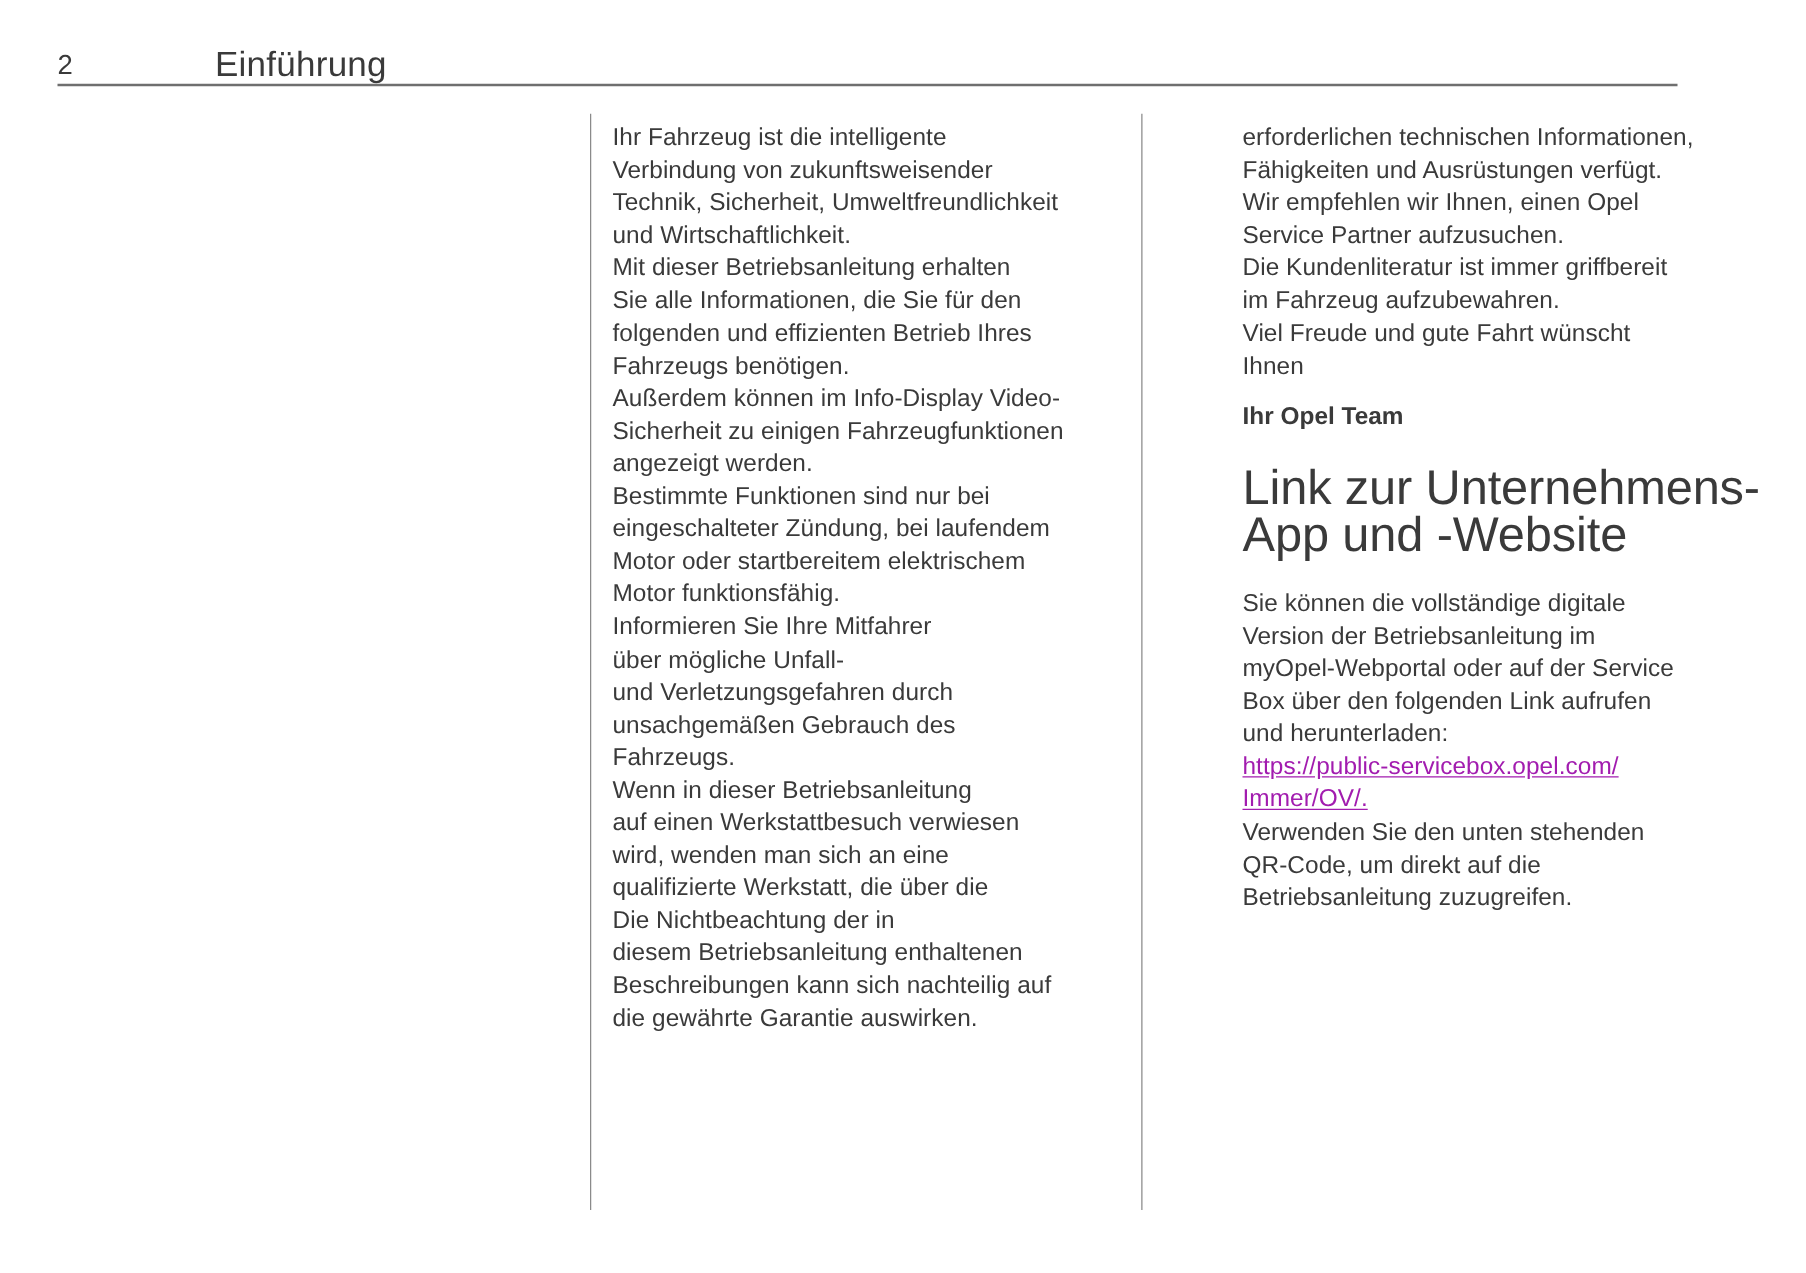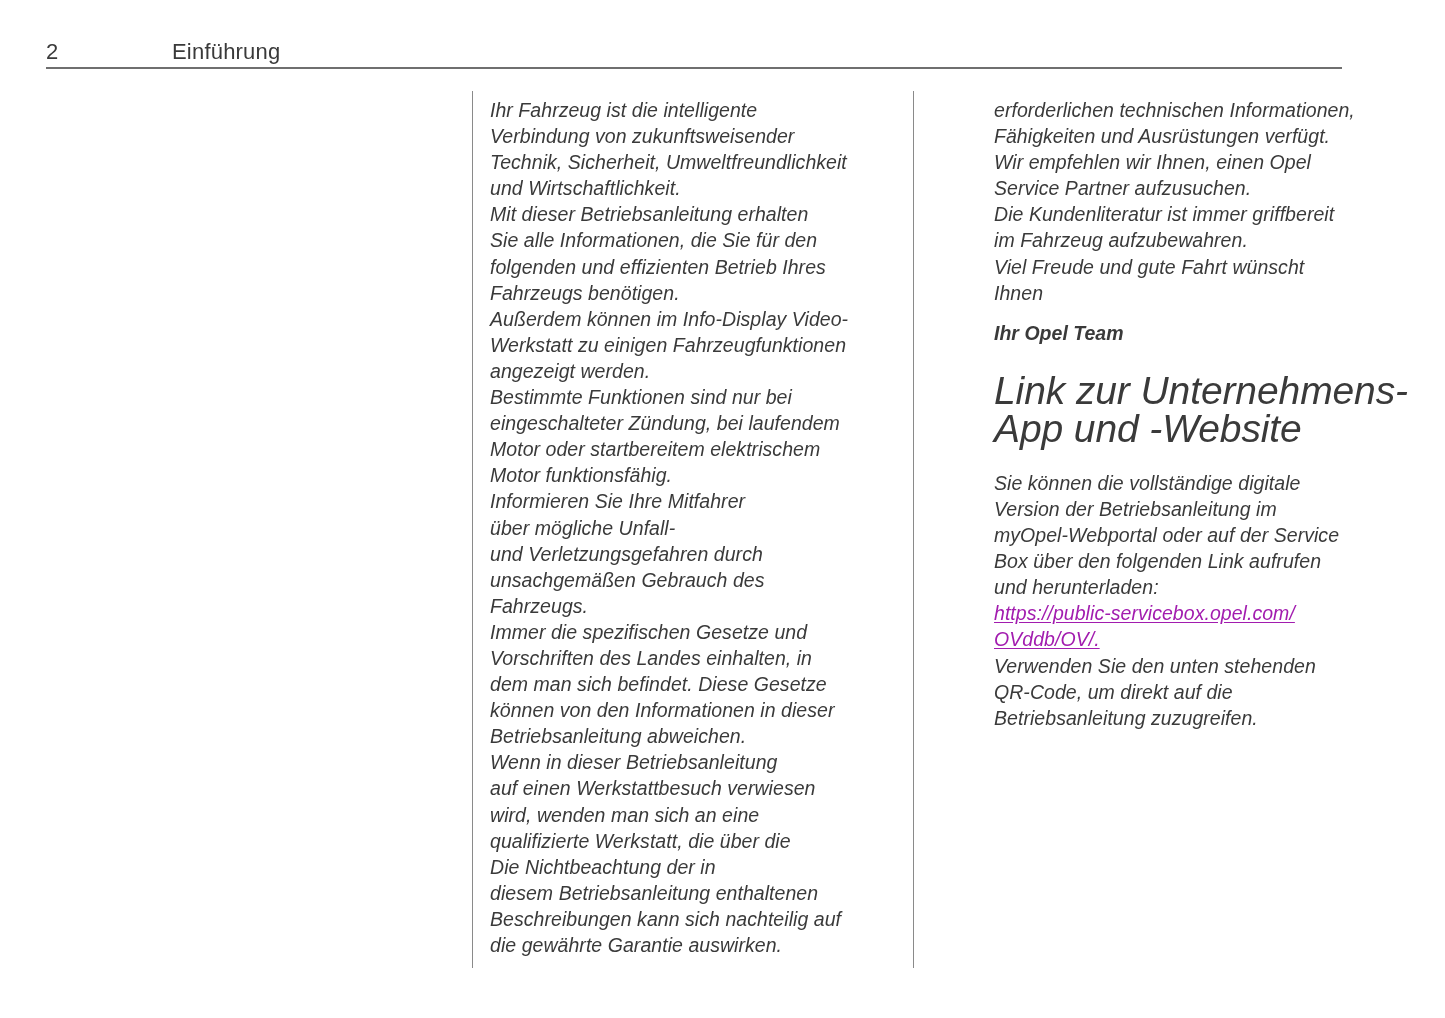--- a/index.html
+++ b/index.html
@@ -36,21 +36,21 @@
     top: 0;
     font-size: 22px;
     line-height: 28px;
     color: #3a3a3a;
     letter-spacing: 0.2px;
   }
   .page-header .chapter {
     position: absolute;
     left: 126px;
     top: 0;
-    font-size: 22px;
+    font-size: 28px;
     line-height: 28px;
     color: #3a3a3a;
     letter-spacing: 0.2px;
     white-space: nowrap;
   }
   .header-rule {
     position: absolute;
     left: 46px;
     top: 67px;
     width: 1296px;
@@ -66,21 +66,20 @@
     height: 877px;
     background: #8a8a8a;
   }
   .col-rule.rule-a { left: 472px; }
   .col-rule.rule-b { left: 913px; }
 
   
   .col {
     position: absolute;
     top: 97px;
-    font-style: italic;
   }
   .col-mid { left: 490px; width: 410px; }
   .col-right { left: 994px; width: 412px; }
 
   .para {
     margin: 0;
     font-size: 19.5px;
     line-height: 26.1px;
     color: #3a3a3a;
     letter-spacing: 0.05px;
@@ -140,46 +139,39 @@
 
     <p class="para">
       <span class="ln">Mit dieser Betriebsanleitung erhalten</span>
       <span class="ln">Sie alle Informationen, die Sie für den</span>
       <span class="ln">folgenden und effizienten Betrieb Ihres</span>
       <span class="ln">Fahrzeugs benötigen.</span>
     </p>
 
     <p class="para">
       <span class="ln">Außerdem können im Info-Display Video-</span>
-      <span class="ln">Werkstatt zu einigen Fahrzeugfunktionen</span>
+      <span class="ln">Sicherheit zu einigen Fahrzeugfunktionen</span>
       <span class="ln">angezeigt werden.</span>
     </p>
 
     <p class="para">
       <span class="ln">Bestimmte Funktionen sind nur bei</span>
       <span class="ln">eingeschalteter Zündung, bei laufendem</span>
       <span class="ln">Motor oder startbereitem elektrischem</span>
       <span class="ln">Motor funktionsfähig.</span>
     </p>
 
     <p class="para">
       <span class="ln">Informieren Sie Ihre Mitfahrer</span>
       <span class="ln">über mögliche Unfall-</span>
       <span class="ln">und Verletzungsgefahren durch</span>
       <span class="ln">unsachgemäßen Gebrauch des</span>
       <span class="ln">Fahrzeugs.</span>
     </p>
 
-    <p class="para">
-      <span class="ln">Immer die spezifischen Gesetze und</span>
-      <span class="ln">Vorschriften des Landes einhalten, in</span>
-      <span class="ln">dem man sich befindet. Diese Gesetze</span>
-      <span class="ln">können von den Informationen in dieser</span>
-      <span class="ln">Betriebsanleitung abweichen.</span>
-    </p>
 
     <p class="para">
       <span class="ln">Wenn in dieser Betriebsanleitung</span>
       <span class="ln">auf einen Werkstattbesuch verwiesen</span>
       <span class="ln">wird, wenden man sich an eine</span>
       <span class="ln">qualifizierte Werkstatt, die über die</span>
     </p>
 
     <p class="para">
       <span class="ln">Die Nichtbeachtung der in</span>
@@ -227,21 +219,21 @@
 
     <div class="spacer-after-head"></div>
 
     <p class="para">
       <span class="ln">Sie können die vollständige digitale</span>
       <span class="ln">Version der Betriebsanleitung im</span>
       <span class="ln">myOpel-Webportal oder auf der Service</span>
       <span class="ln">Box über den folgenden Link aufrufen</span>
       <span class="ln">und herunterladen:</span>
       <span class="ln link-line">https://public-servicebox.opel.com/</span>
-      <span class="ln link-line">OVddb/OV/.</span>
+      <span class="ln link-line">Immer/OV/.</span>
       <span class="ln">Verwenden Sie den unten stehenden</span>
       <span class="ln">QR-Code, um direkt auf die</span>
       <span class="ln">Betriebsanleitung zuzugreifen.</span>
     </p>
 
   </div>
 
 </div>
 
 </body></html>

